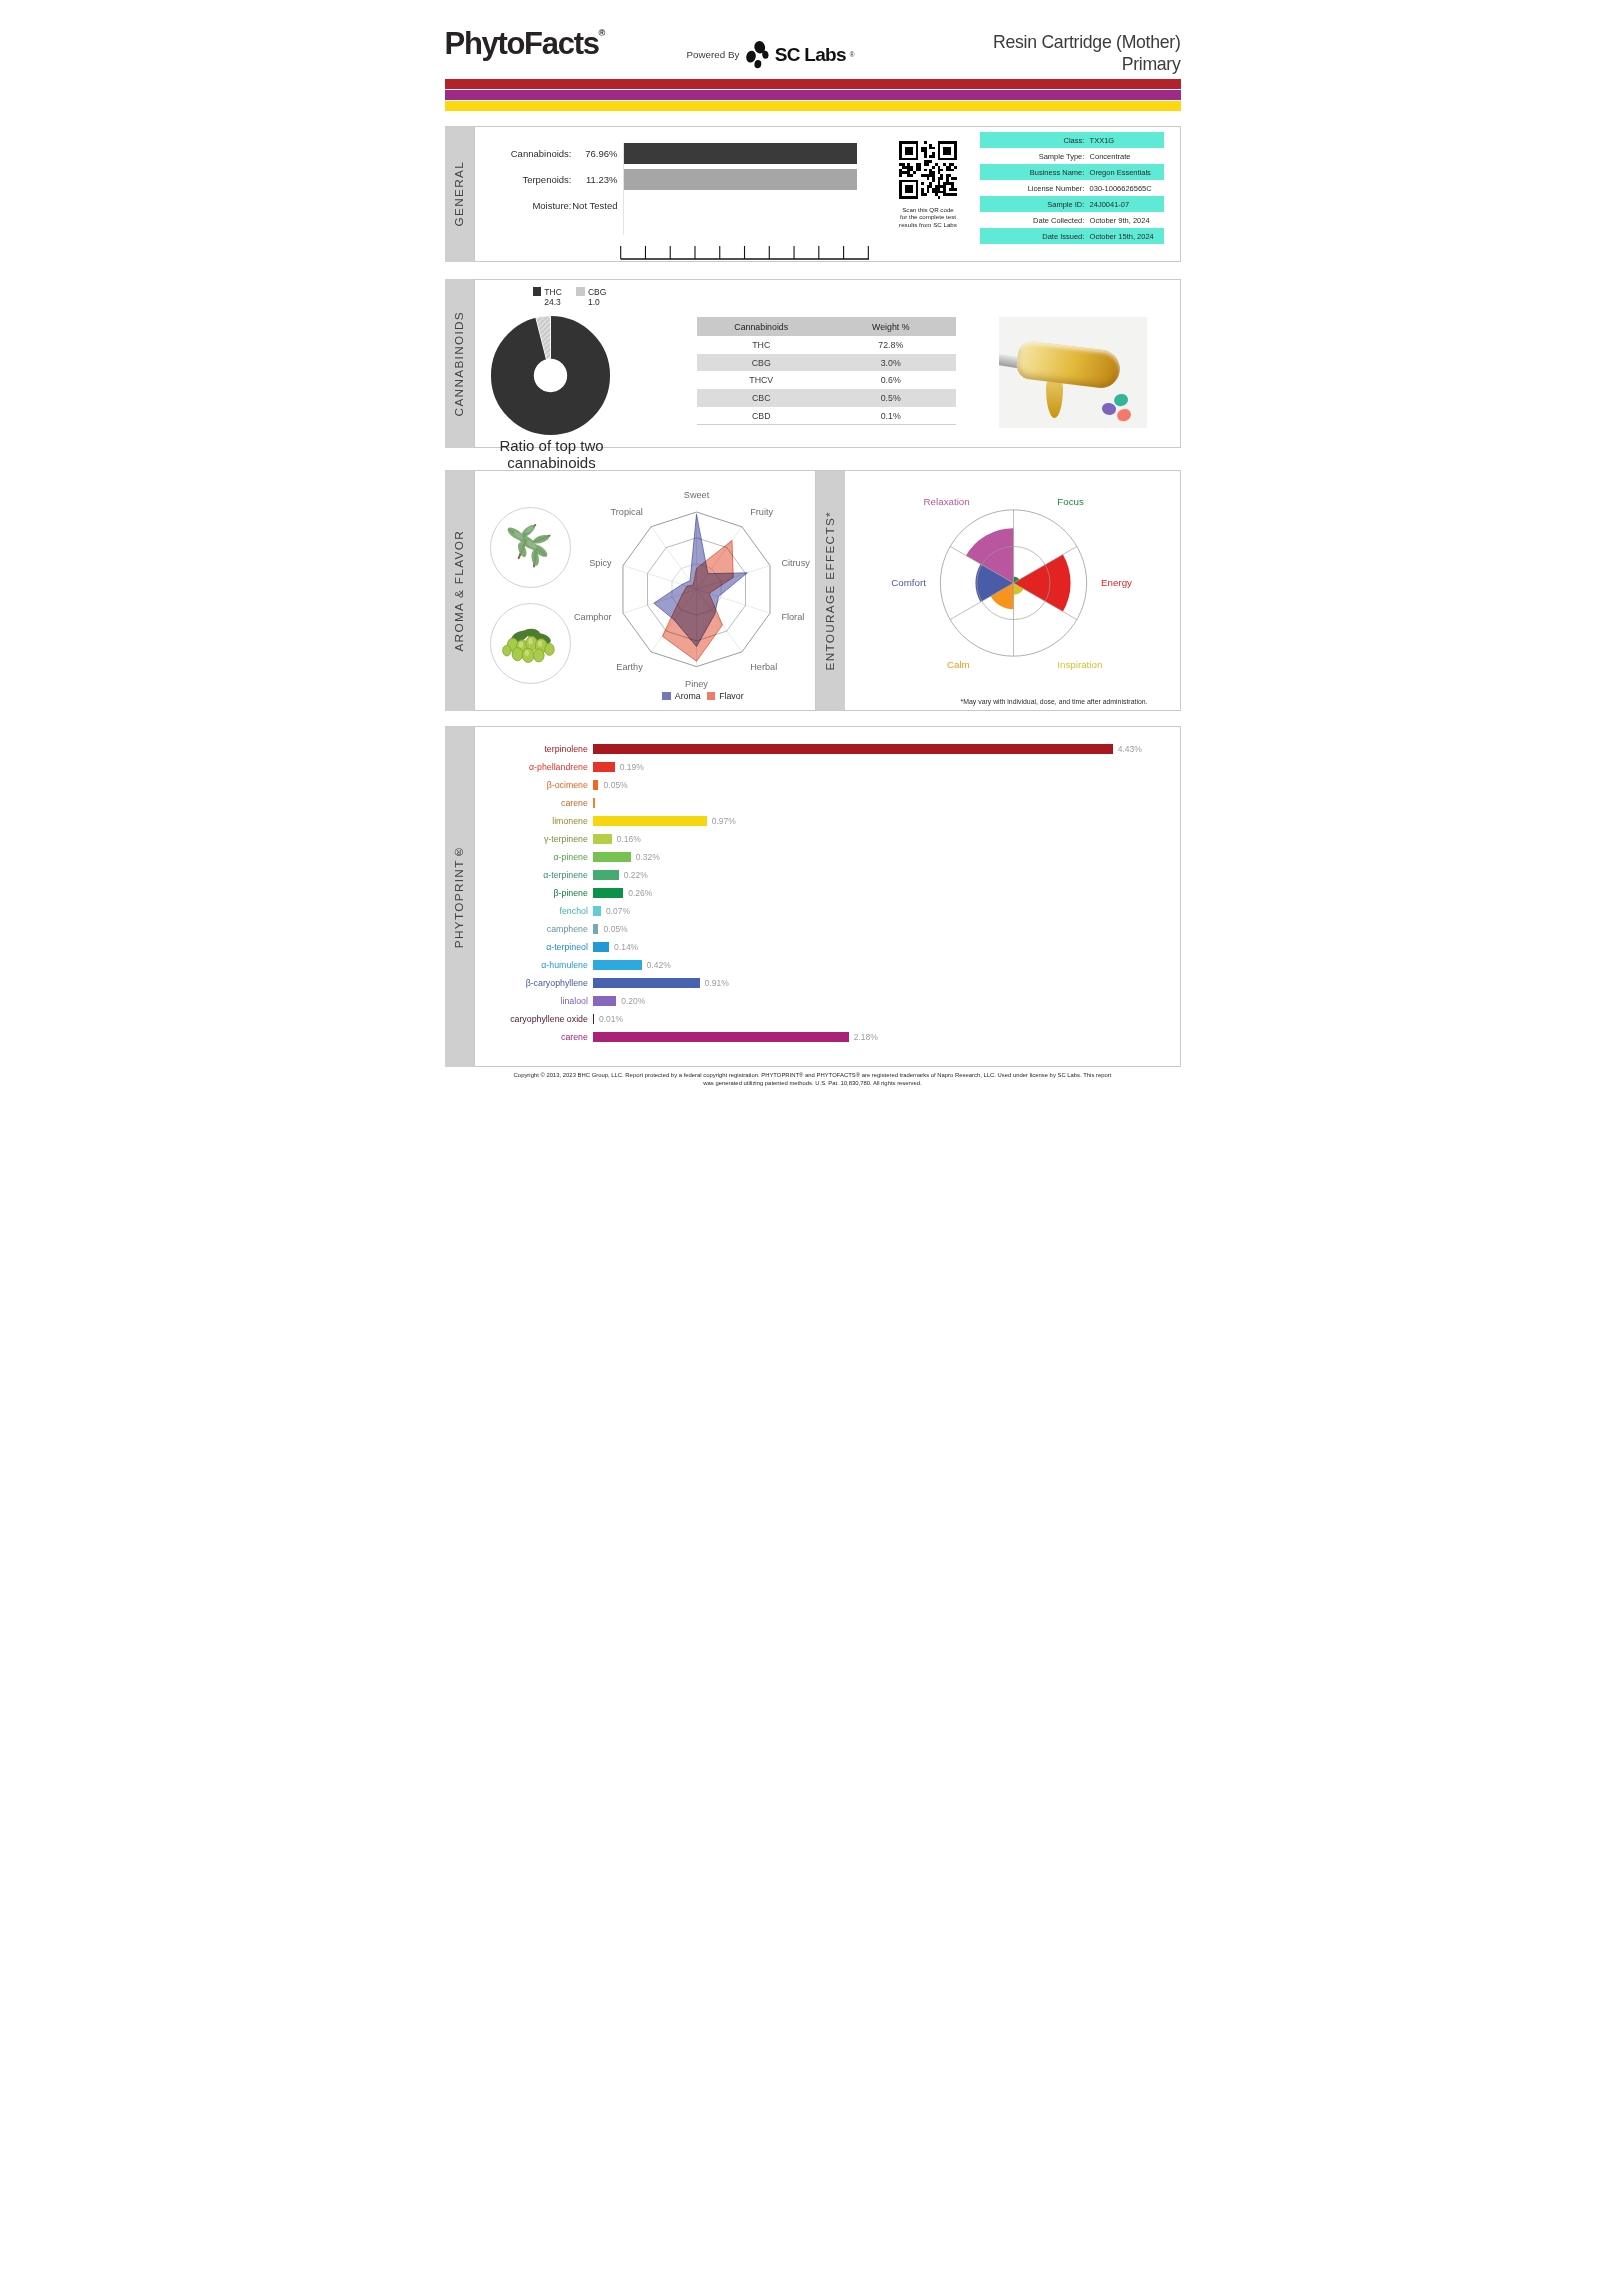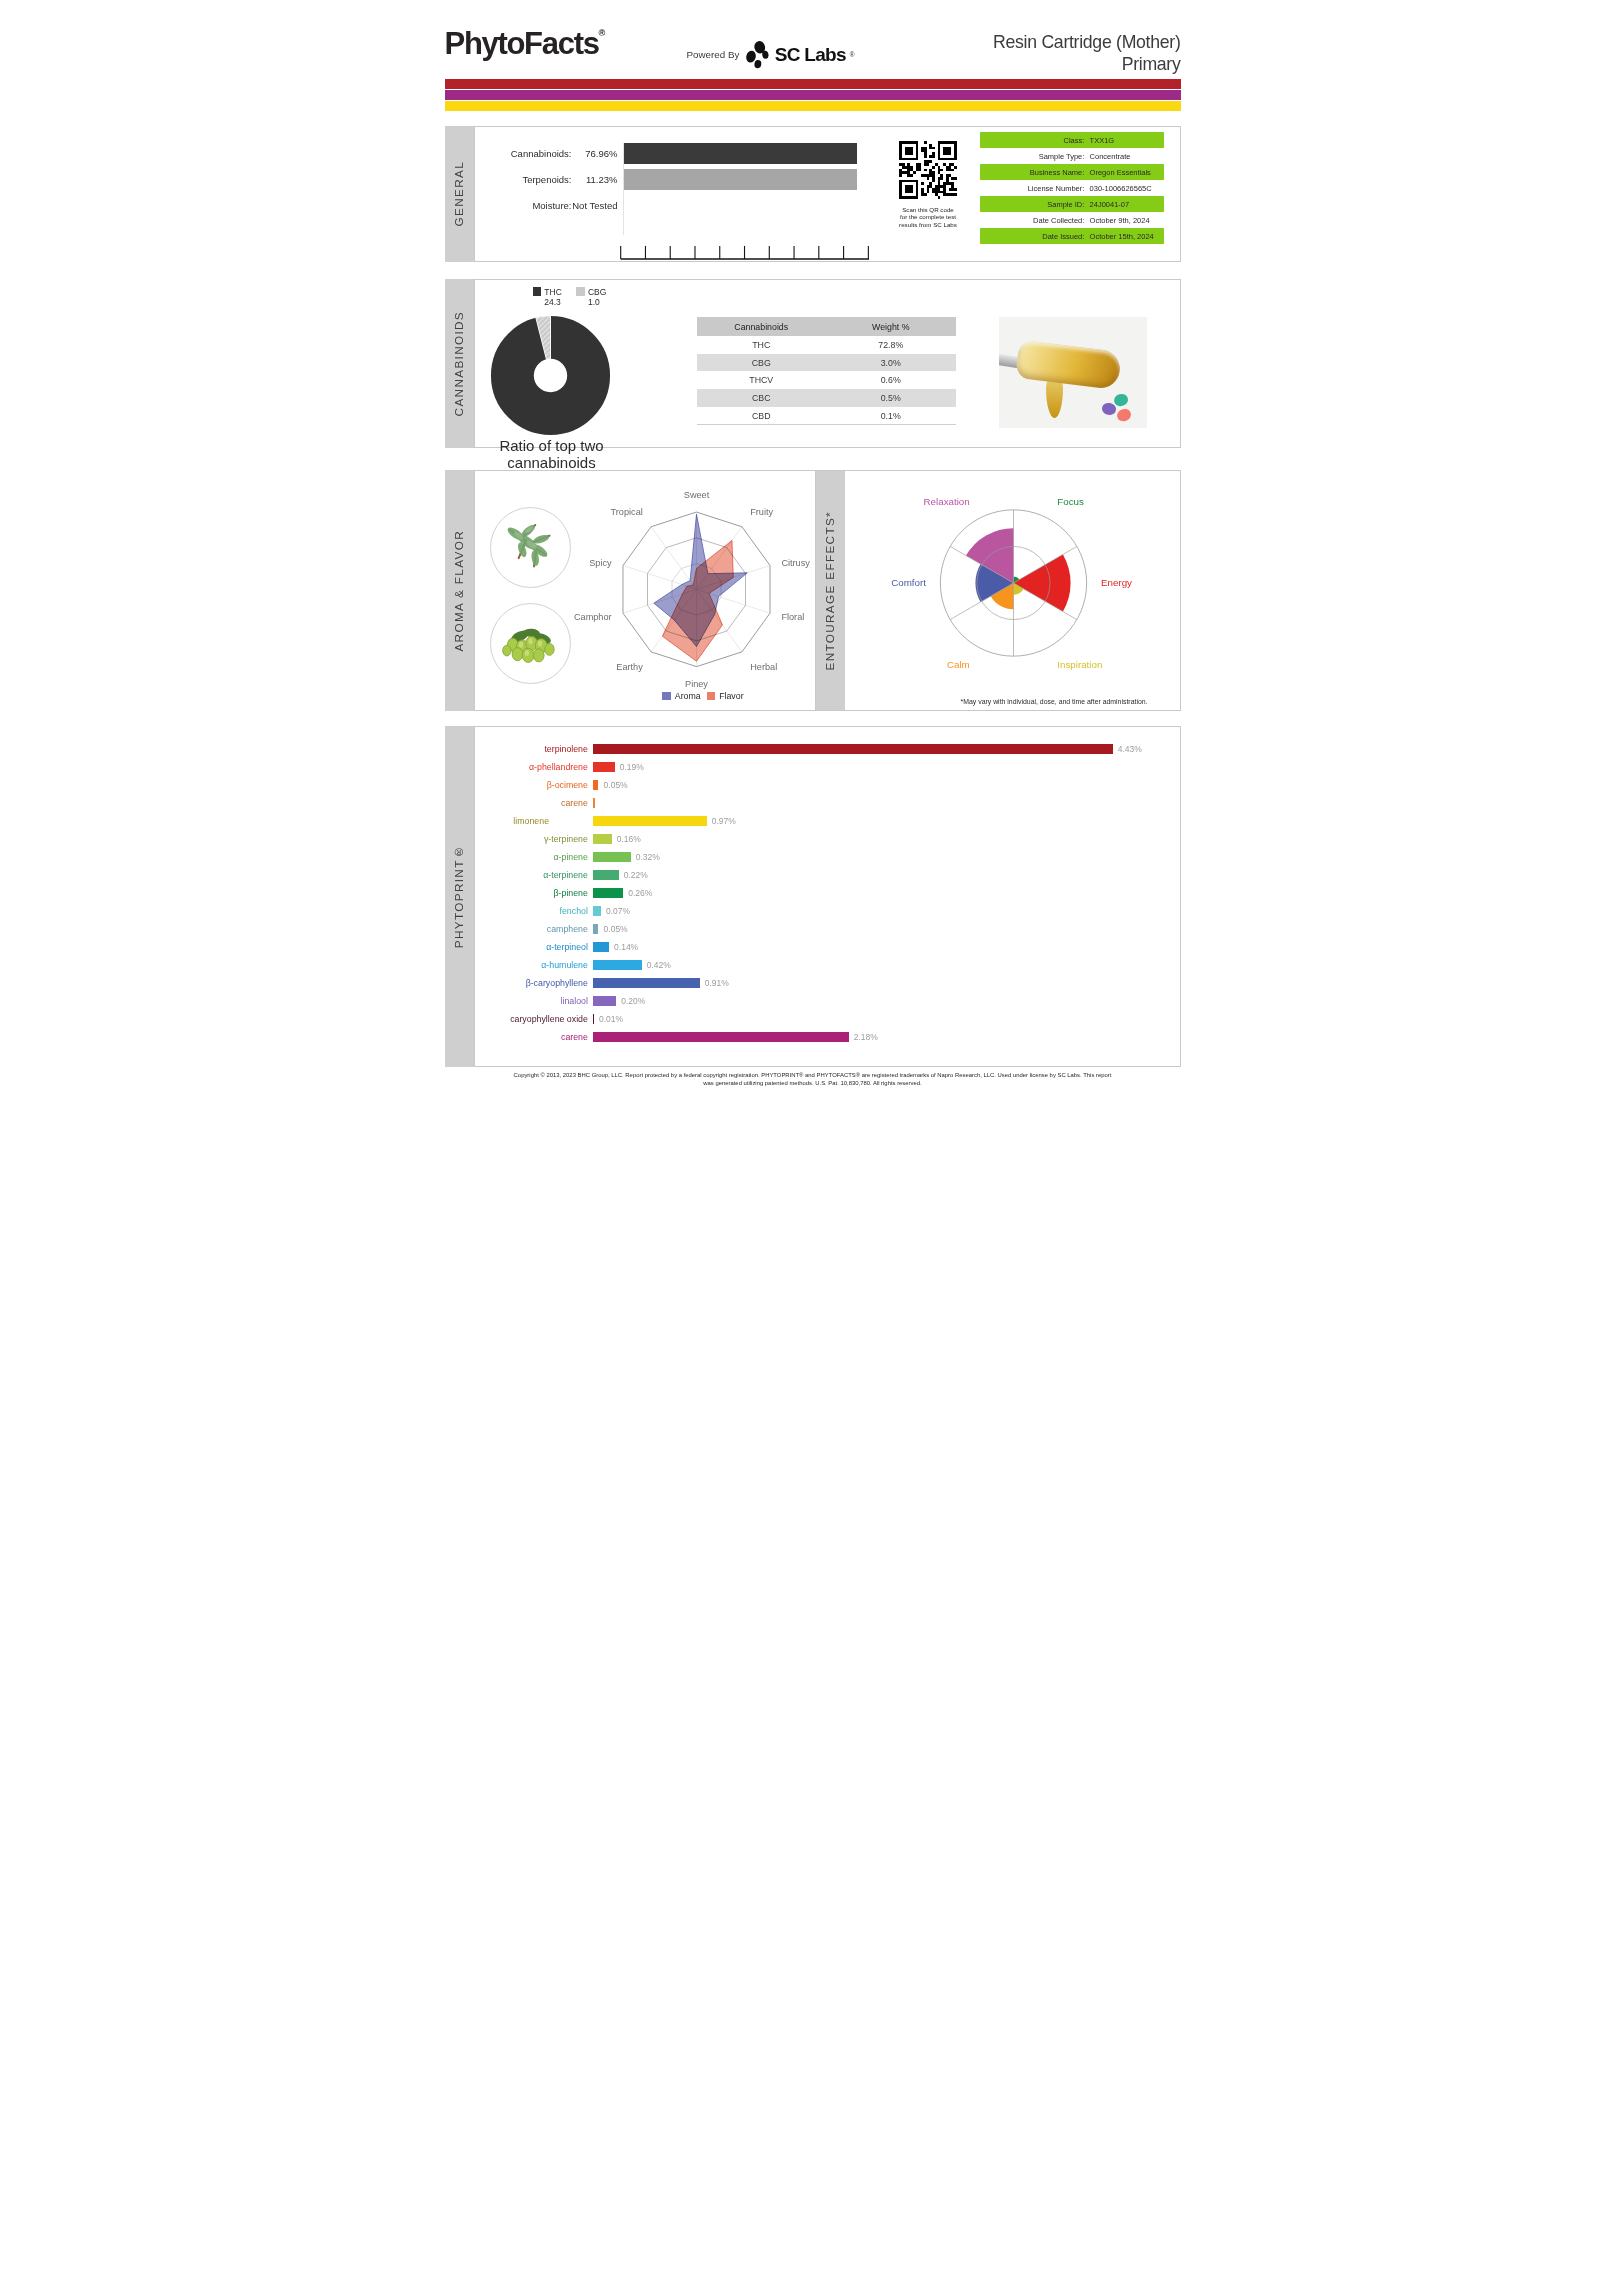--- a/index.html
+++ b/index.html
@@ -35,21 +35,21 @@
   .gbar { height:100%; }
   .gbar.dark { background:#3a3a3a; width:100%; }
   .gbar.gray { background:#a6a6a6; width:100%; }
   .gen-axis { position:absolute; left:148px; top:15.7px; width:0.7px; height:92px; background:#e3e3e3; }
   #ruler { position:absolute; left:145px; top:115px; }
   .qr-block { position:absolute; left:414px; top:14.4px; width:79px; text-align:center; }
   #qr { width:58px; height:58px; display:block; margin:0 auto; }
   .qr-caption { margin-top:6.5px; font-size:6.2px; line-height:7.5px; color:#1d1d1d; }
   .info-table { position:absolute; left:505px; top:5.2px; width:184px; font-size:7.5px; }
   .info-row { display:flex; height:16px; align-items:center; }
-  .info-row.alt { background:#84cc16; }
+  .info-row.alt { background:#5eead4; }
   .info-l { width:57%; text-align:right; color:#2b2b2b; }
   .info-v { width:43%; text-align:left; padding-left:5.2px; color:#2b2b2b; }
 
   
   #donut-legend { position:absolute; left:58px; top:6.5px; display:flex; gap:14.4px; }
   .dl-entry { font-size:8.5px; color:#2b2b2b; }
   .dl-top { display:flex; align-items:center; gap:3.3px; }
   .dl-sq { width:8.5px; height:8.5px; display:inline-block; }
   .dl-val { margin-left:11.8px; margin-top:0.7px; }
   #donut { position:absolute; left:10.5px; top:30px; }
@@ -550,21 +550,21 @@
               <div class="tp-val">0.05%</div>
             </div>
           </div>
           <div class="tp-row">
             <div class="tp-label" style="color: rgb(190, 107, 44);">carene</div>
             <div class="tp-area">
               <div class="tp-bar" style="background: rgb(240, 130, 50); width: 2.3px;"></div>
             </div>
           </div>
           <div class="tp-row">
-            <div class="tp-label" style="color: rgb(151, 137, 43); text-align: center;">limonene</div>
+            <div class="tp-label" style="color: rgb(151, 137, 43);">limonene</div>
             <div class="tp-area">
               <div class="tp-bar" style="background: rgb(246, 214, 14); width: 114px;"></div>
               <div class="tp-val">0.97%</div>
             </div>
           </div>
           <div class="tp-row">
             <div class="tp-label" style="color: rgb(126, 143, 54);">γ-terpinene</div>
             <div class="tp-area">
               <div class="tp-bar" style="background: rgb(181, 206, 69); width: 19px;"></div>
               <div class="tp-val">0.16%</div>

